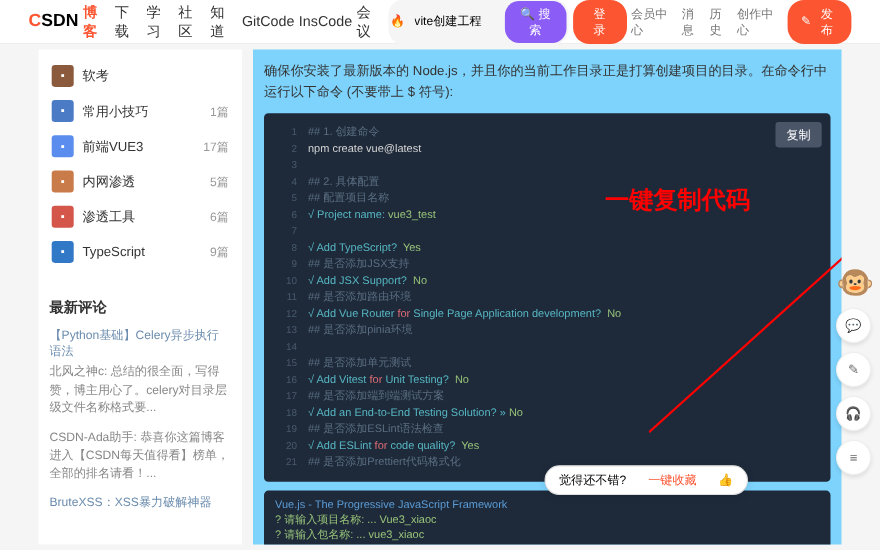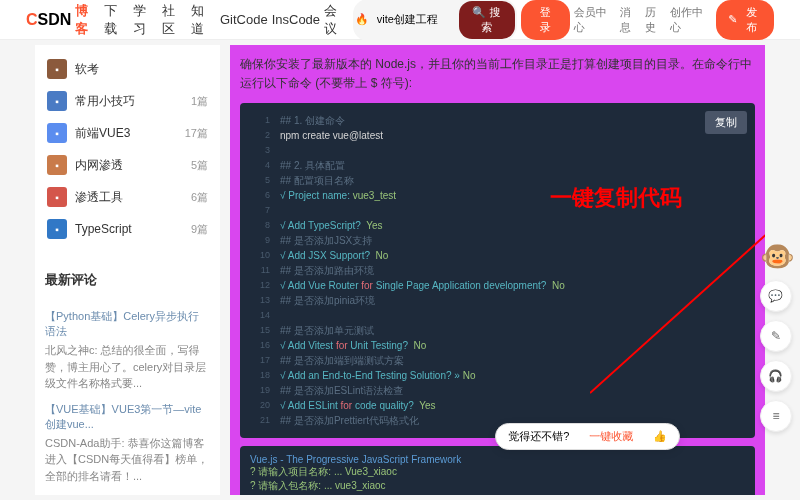--- a/index.html
+++ b/index.html
@@ -5,49 +5,49 @@
 *{margin:0;padding:0;box-sizing:border-box;font-family:-apple-system,BlinkMacSystemFont,"Segoe UI",sans-serif}
 body{background:#f5f5f5;font-size:12px;overflow:hidden;width:800px;height:500px;position:relative}
 .header{height:40px;background:#fff;display:flex;align-items:center;padding:0 26px;gap:4px;border-bottom:1px solid #eee;position:relative;z-index:10}
 .logo{font-weight:bold;color:#000;font-size:16px}
 .logo-red{color:#fc5531}
 .nav-item{color:#333;font-size:13px;cursor:pointer}
 .nav-item.active{color:#fc5531;font-weight:bold}
 .fire{color:#fc5531;font-size:11px}
 .search-box{display:flex;align-items:center;background:#f5f5f5;border-radius:15px;padding:2px;margin-left:auto}
 .search-input{border:none;background:transparent;padding:4px 8px;font-size:11px;width:90px;outline:none}
-.search-btn{background:#7f1d1d;color:#fff;border:none;border-radius:13px;padding:4px 12px;font-size:11px;cursor:pointer}
+.search-btn{background:#8b5cf6;color:#fff;border:none;border-radius:13px;padding:4px 12px;font-size:11px;cursor:pointer}
 .login-btn{background:#fc5531;color:#fff;border:none;border-radius:15px;padding:5px 14px;font-size:11px;cursor:pointer}
 .header-link{color:#777;font-size:11px;cursor:pointer}
 .publish-btn{background:#fc5531;color:#fff;border:none;border-radius:15px;padding:5px 12px;font-size:11px;cursor:pointer;display:flex;align-items:center;gap:4px}
 .main{display:flex;height:460px}
 .sidebar{width:185px;background:#fff;margin:5px 0 5px 35px;overflow:hidden}
 .tag-list{padding:8px}
 .tag-item{display:flex;align-items:center;padding:6px 4px;gap:8px}
 .tag-icon{width:20px;height:20px;border-radius:3px;display:flex;align-items:center;justify-content:center;font-size:10px;color:#fff}
 .tag-name{flex:1;color:#333;font-size:12px}
 .tag-count{color:#999;font-size:11px}
 .section{background:#fff;margin-top:8px;padding:10px}
-.section-title{font-size:13px;font-weight:bold;color:#333;margin-bottom:20px}
+.section-title{font-size:13px;font-weight:bold;color:#333;margin-bottom:8px}
 .comment-item{margin-bottom:10px;font-size:11px}
 .comment-title{color:#6b8cae;margin-bottom:3px}
 .comment-body{color:#888;line-height:1.5}
-.content{flex:1;margin:5px 35px 5px 10px;background:#d946ef;padding:10px;overflow:hidden}
+.content{flex:1;margin:5px 35px 5px 10px;background:#7dd3fc;padding:10px;overflow:hidden}
 .desc{font-size:12px;color:#333;line-height:1.6;margin-bottom:10px}
 .code-block{background:#1e2a3a;border-radius:4px;padding:10px;position:relative;font-family:Consolas,Monaco,monospace;font-size:10px}
 .code-line{display:flex;min-height:15px;line-height:15px}
 .line-num{width:20px;color:#495a6d;text-align:right;margin-right:10px;user-select:none;font-size:9px}
 .line-content{color:#abb2bf;white-space:pre}
 .c-comment{color:#5a6e82}
 .c-cmd{color:#d4d4d4}
 .c-str{color:#98c379}
 .c-check{color:#56b6c2}
 .c-for{color:#e06c75}
 .copy-btn{position:absolute;top:8px;right:8px;background:#4a5568;color:#fff;border:none;padding:4px 10px;font-size:11px;border-radius:3px;cursor:pointer}
-.overlay-text{position:absolute;top:80px;left:310px;color:#ff0000;font-size:22px;font-weight:bold;pointer-events:none}
+.overlay-text{position:absolute;top:64px;left:310px;color:#ff0000;font-size:22px;font-weight:bold;pointer-events:none}
 .arrow{position:absolute;top:20px;left:350px;width:310px;height:280px;pointer-events:none}
 .arrow-line{stroke:#ff0000;stroke-width:2;fill:none}
 .code-block2{background:#1e2a3a;border-radius:4px;padding:8px 10px;margin-top:8px;font-family:Consolas,Monaco,monospace;font-size:10px}
 .feedback{position:absolute;bottom:50px;right:120px;background:#fff;border:1px solid #ddd;border-radius:15px;padding:5px 12px;font-size:11px;display:flex;align-items:center;gap:20px;box-shadow:0 2px 8px rgba(0,0,0,0.1)}
 .feedback-link{color:#fc5531}
 .float-btns{position:fixed;right:8px;top:280px;display:flex;flex-direction:column;gap:8px}
 .float-btn{width:32px;height:32px;background:#fff;border:1px solid #eee;border-radius:50%;display:flex;align-items:center;justify-content:center;cursor:pointer;color:#666;box-shadow:0 2px 4px rgba(0,0,0,0.1)}
 .monkey{position:fixed;right:5px;top:240px;font-size:28px}
 </style>
 </head>
@@ -114,21 +114,20 @@
         </div>
       </div>
     <div class="section">
       <div class="section-title">最新评论</div>
       <div id="comments">
           <div class="comment-item">
             <div class="comment-title">【Python基础】Celery异步执行语法</div>
             <div class="comment-body">北风之神c: 总结的很全面，写得赞，博主用心了。celery对目录层级文件名称格式要...</div>
           </div>
           <div class="comment-item">
-            <div class="comment-title">【VUE基础】VUE3第一节—vite创建vue...</div>
             <div class="comment-body">CSDN-Ada助手: 恭喜你这篇博客进入【CSDN每天值得看】榜单，全部的排名请看！...</div>
           </div>
           <div class="comment-item">
             <div class="comment-title">BruteXSS：XSS暴力破解神器</div>
           </div>
         </div>
     </div>
 
   </div>
 

